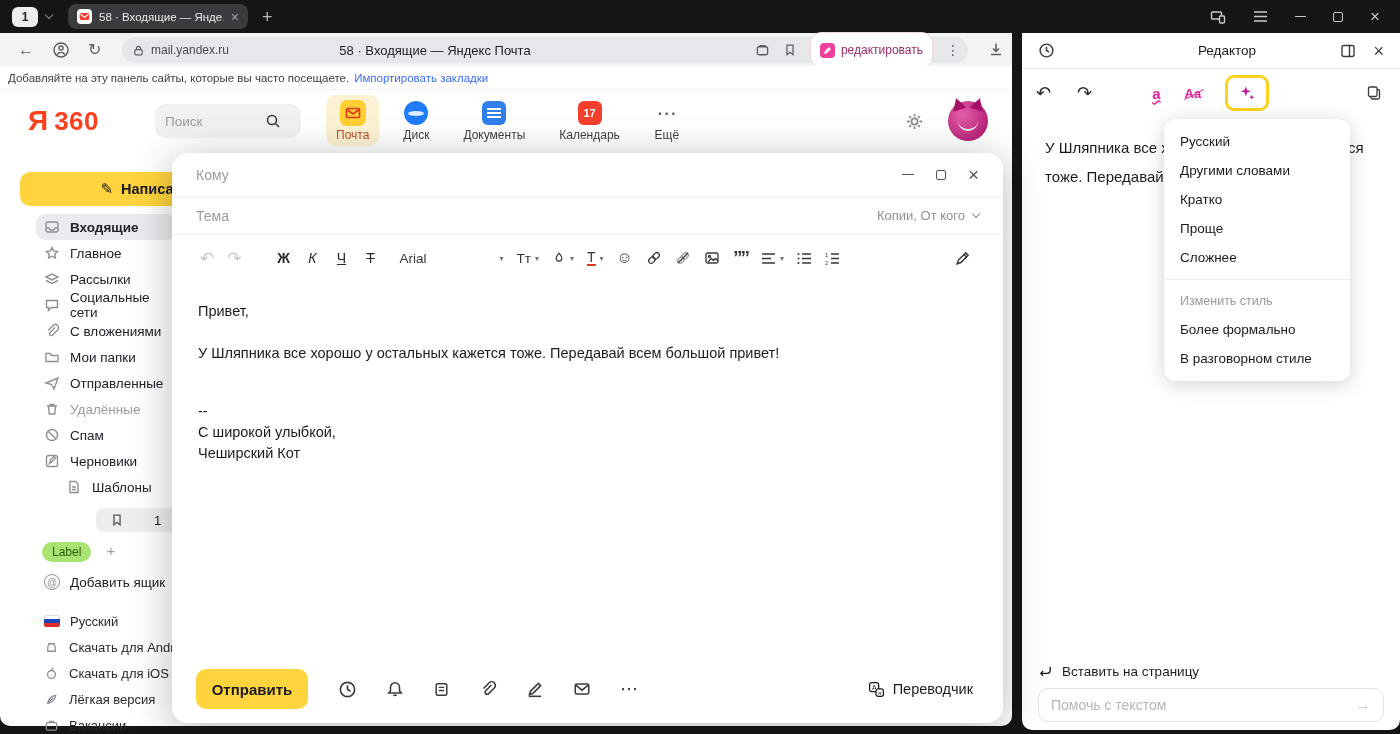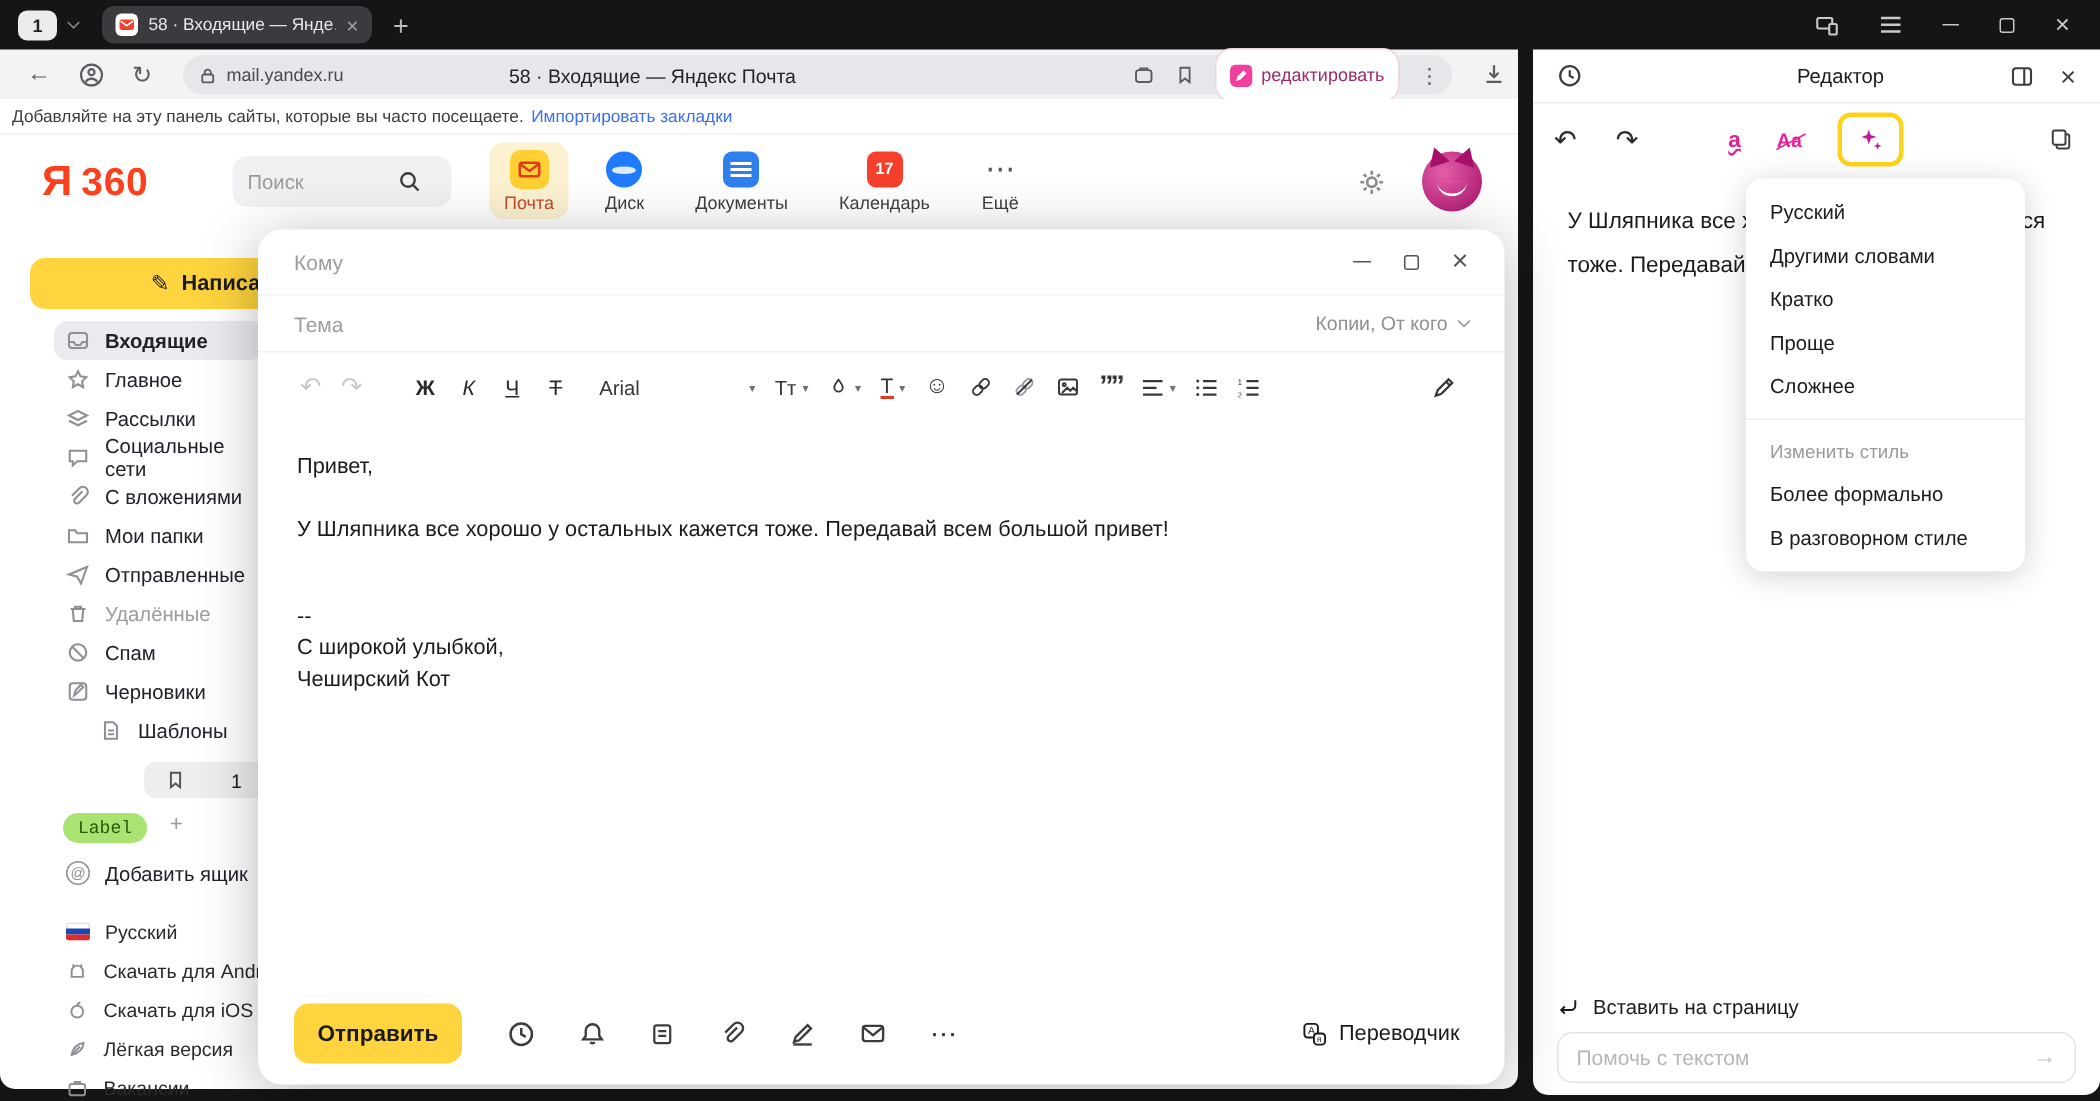--- a/index.html
+++ b/index.html
@@ -74,21 +74,21 @@
 .compose-btn{position:absolute;left:20px;top:82px;width:250px;height:34px;background:#ffd43e;border-radius:10px;display:flex;align-items:center;justify-content:center;gap:8px;font-size:14.5px;font-weight:700;color:#1b1b1d;}
 .compose-btn .pen{font-size:15px;}
 .folders{position:absolute;left:36px;top:124px;width:140px;}
 .f-row{height:26px;display:flex;align-items:center;gap:10px;padding:0 8px;border-radius:9px;font-size:13.5px;color:#21212a;}
 .f-row.sel{background:#e9ebee;font-weight:700;}
 .f-row.muted{color:#9b9ba1;}
 .f-row.indent{margin-left:22px;}
 .f-ic{flex:none;color:#8f9096;}
 .saved-row{position:absolute;left:96px;top:418px;width:130px;height:24px;background:#eceef0;border-radius:8px;display:flex;align-items:center;padding:0 14px;font-size:13px;color:#1b1b1d;}
 .saved-row .cnt{margin-left:30px;}
-.label-row{position:absolute;left:42px;top:452px;display:flex;align-items:flex-start;gap:15px;font-family:Liberation Mono, monospace;}
+.label-row{position:absolute;left:42px;top:452px;display:flex;align-items:flex-start;gap:15px;}
 .label-chip{height:20px;padding:0 10px;border-radius:10px;background:#a9e473;color:#275b0a;font-size:12px;display:flex;align-items:center;}
 .label-plus{color:#9b9ba1;font-size:15px;}
 .addbox-row{position:absolute;left:44px;top:484px;display:flex;align-items:center;gap:10px;font-size:13.5px;color:#21212a;}
 .at-ic{width:16px;height:16px;border:1.4px solid #8f9096;border-radius:50%;color:#8f9096;font-size:10px;display:flex;align-items:center;justify-content:center;}
 .s-links{position:absolute;left:44px;top:518px;width:160px;}
 .l-row{height:26px;display:flex;align-items:center;gap:10px;font-size:13px;color:#2a2a2e;white-space:nowrap;}
 .flag-ru{width:16px;height:12px;border-radius:2px;overflow:hidden;flex:none;}
 .flag-ru div{height:4px;}
 .fr-w{background:#fff;border:1px solid #ddd;border-bottom:none;}
 .fr-b{background:#1a47b8;}

